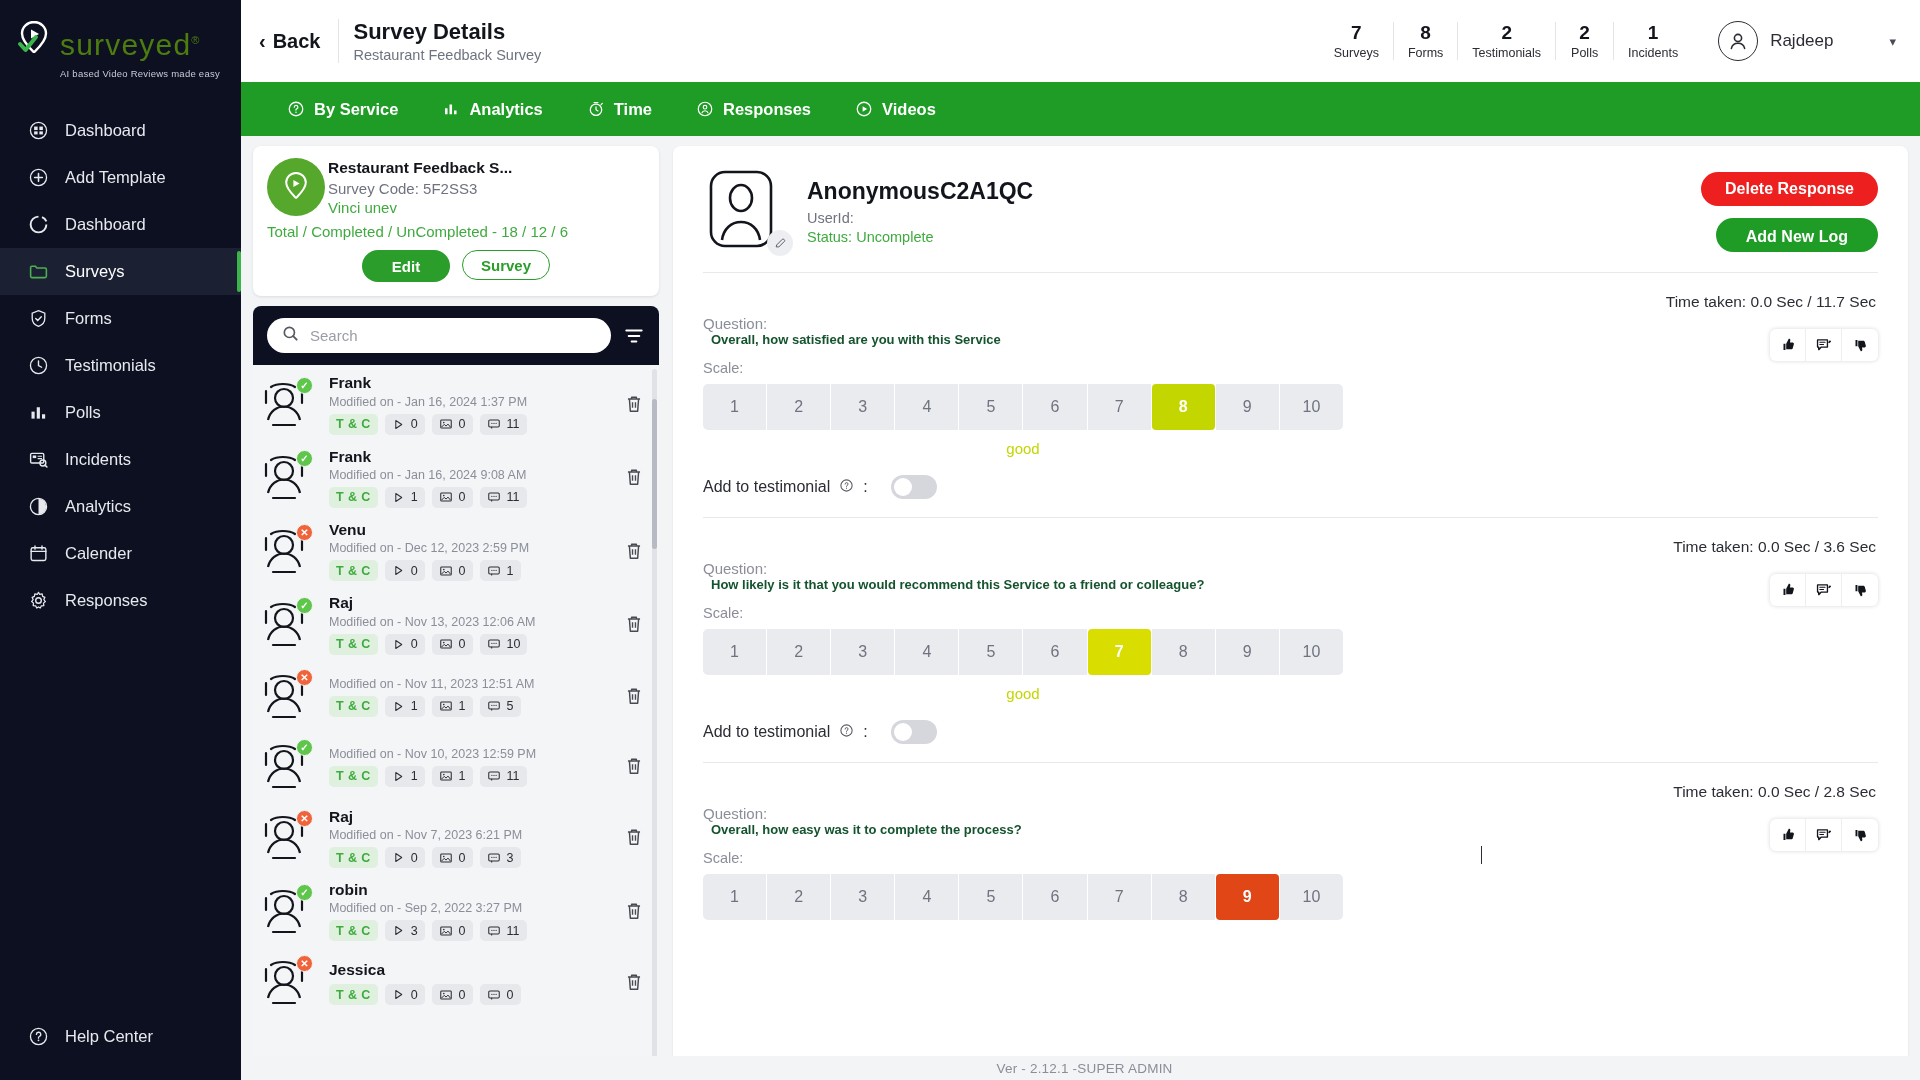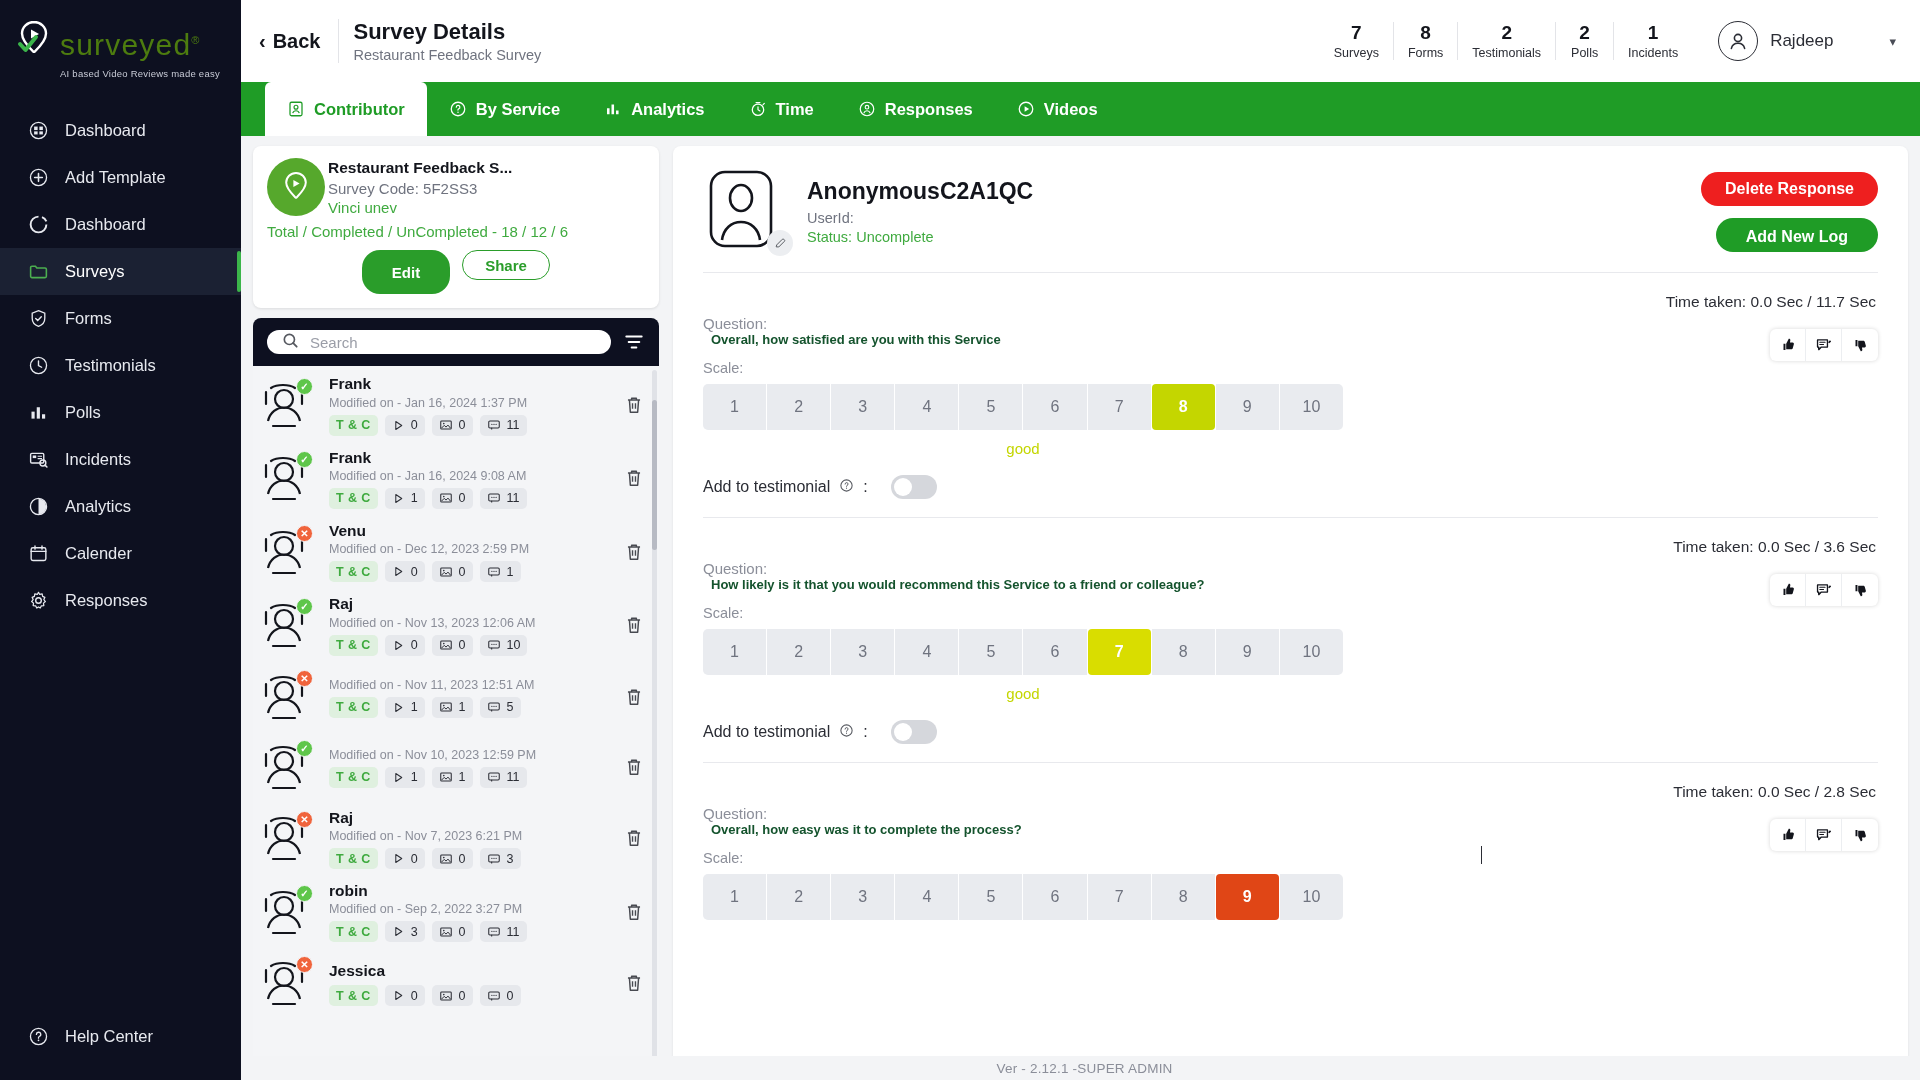--- a/index.html
+++ b/index.html
@@ -106,36 +106,36 @@
     width: 58px; height: 58px; border-radius: 50%; flex: 0 0 58px;
     background: #56a82c; display: flex; align-items: center; justify-content: center;
   }
   .sc-name { font-size: 15.5px; font-weight: 700; color: #13151c; line-height: 1.3; }
   .sc-code { font-size: 15px; color: #6f737f; margin-top: 2px; }
   .sc-user { font-size: 15px; color: #3faa3f; margin-top: 2px; }
   .sc-totals { font-size: 15px; color: #3faa3f; margin-top: 7px; }
   .sc-btns { display: flex; gap: 12px; justify-content: center; margin-top: 10px; }
   .btn-edit {
     background: #2a9d2a; color: #fff; border: none; border-radius: 18px;
-    height: 44px; width: 88px; font-size: 15px; font-weight: 600;
+    height: 32px; width: 88px; font-size: 15px; font-weight: 600;
     cursor: pointer; font-family: inherit;
   }
   .btn-share {
     background: #fff; color: #2a9d2a; border: 1.4px solid #2a9d2a; border-radius: 18px;
     height: 30px; width: 88px; font-size: 15px; font-weight: 600;
     cursor: pointer; font-family: inherit;
   }
 
   .searchbar {
     background: #0d1020; border-radius: 8px 8px 0 0;
     padding: 12px 14px; display: flex; align-items: center; gap: 12px;
     margin-top: 10px;
   }
   .search-input-wrap {
-    flex: 1 1 auto; background: #fff; border-radius: 20px; height: 24px;
+    flex: 1 1 auto; background: #fff; border-radius: 20px; height: 35px;
     display: flex; align-items: center; padding: 0 14px; gap: 10px;
   }
   .search-input-wrap input {
     border: none; outline: none; flex: 1 1 auto; font-size: 15px;
     color: #2b2d35; font-family: inherit; background: transparent;
   }
   .search-input-wrap input::placeholder { color: #9a9da7; }
   .filter-ic { width: 22px; height: 22px; cursor: pointer; flex: 0 0 22px; }
 
   .contriblist {
@@ -415,28 +415,20 @@
               <circle cx="12" cy="9" r="3.6" fill="none" stroke="#2b2d35" stroke-width="1.6"></circle>
               <path d="M5.4 19.4c.7-3.4 3.4-5.2 6.6-5.2s5.9 1.8 6.6 5.2" fill="none" stroke="#2b2d35" stroke-width="1.6" stroke-linecap="round"></path>
             </svg>
         </span>
         <span class="profile-name">Rajdeep</span>
         <span class="caret">▾</span>
       </div>
     </header>
 
     <nav class="tabbar">
-      <div class="tab active">
-        <span class="tic"><svg viewBox="0 0 24 24" width="18" height="18">
-              <rect x="4" y="3" width="16" height="18" rx="2" fill="none" stroke="#1f9c26" stroke-width="1.7"></rect>
-              <circle cx="12" cy="9.6" r="2.6" fill="none" stroke="#1f9c26" stroke-width="1.6"></circle>
-              <path d="M7.6 17.6c.6-2.2 2.4-3.3 4.4-3.3s3.8 1.1 4.4 3.3" fill="none" stroke="#1f9c26" stroke-width="1.6"></path>
-            </svg></span>
-        <span>Contributor</span>
-      </div>
       <div class="tab">
         <span class="tic"><svg viewBox="0 0 24 24" width="18" height="18">
               <circle cx="12" cy="12" r="9" fill="none" stroke="#fff" stroke-width="1.7"></circle>
               <path d="M9.7 9.6a2.4 2.4 0 1 1 3.1 2.3c-.7.3-.9.8-.9 1.5" fill="none" stroke="#fff" stroke-width="1.6" stroke-linecap="round"></path>
               <circle cx="12" cy="16.2" r="1" fill="#fff"></circle>
             </svg></span>
         <span>By Service</span>
       </div>
       <div class="tab">
         <span class="tic"><svg viewBox="0 0 24 24" width="18" height="18">
@@ -484,21 +476,21 @@
             </span>
             <div>
               <div class="sc-name">Restaurant Feedback S...</div>
               <div class="sc-code">Survey Code: 5F2SS3</div>
               <div class="sc-user">Vinci unev</div>
             </div>
           </div>
           <div class="sc-totals">Total / Completed / UnCompleted - 18 / 12 / 6</div>
           <div class="sc-btns">
             <button class="btn-edit">Edit</button>
-            <button class="btn-share">Share</button>
+            <button class="btn-share">Survey</button>
           </div>
         </div>
 
         <div class="searchbar">
           <div class="search-input-wrap">
             <span>
               <svg viewBox="0 0 24 24" width="19" height="19">
                   <circle cx="10.6" cy="10.6" r="6.4" fill="none" stroke="#55585f" stroke-width="2.1"></circle>
                   <path d="M15.4 15.4l4.4 4.4" stroke="#55585f" stroke-width="2.3" stroke-linecap="round"></path>
                 </svg>

